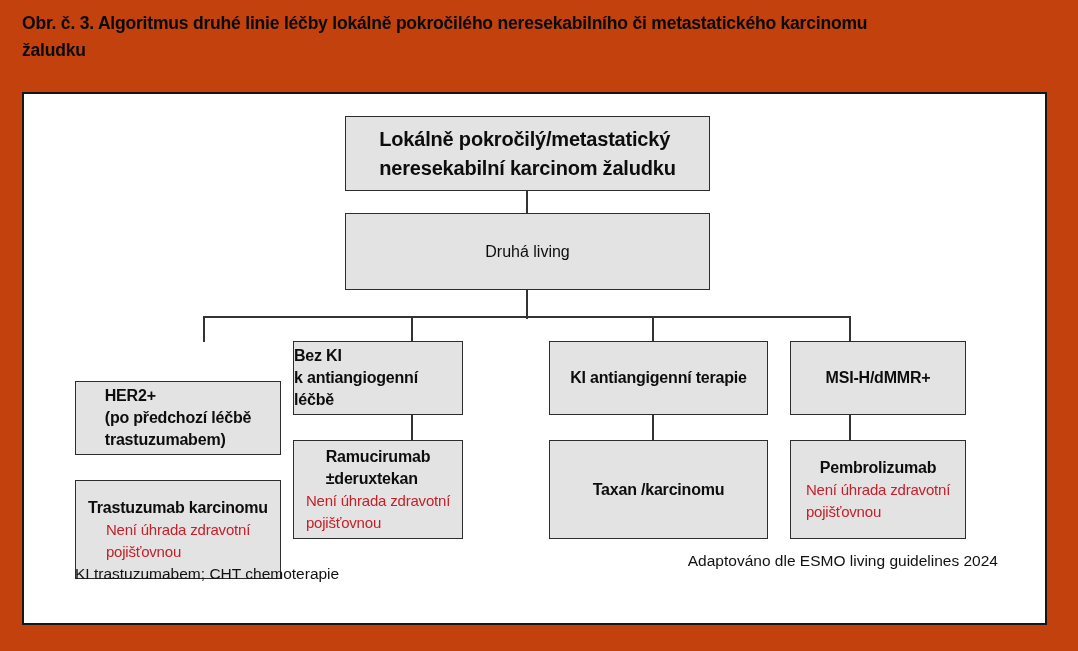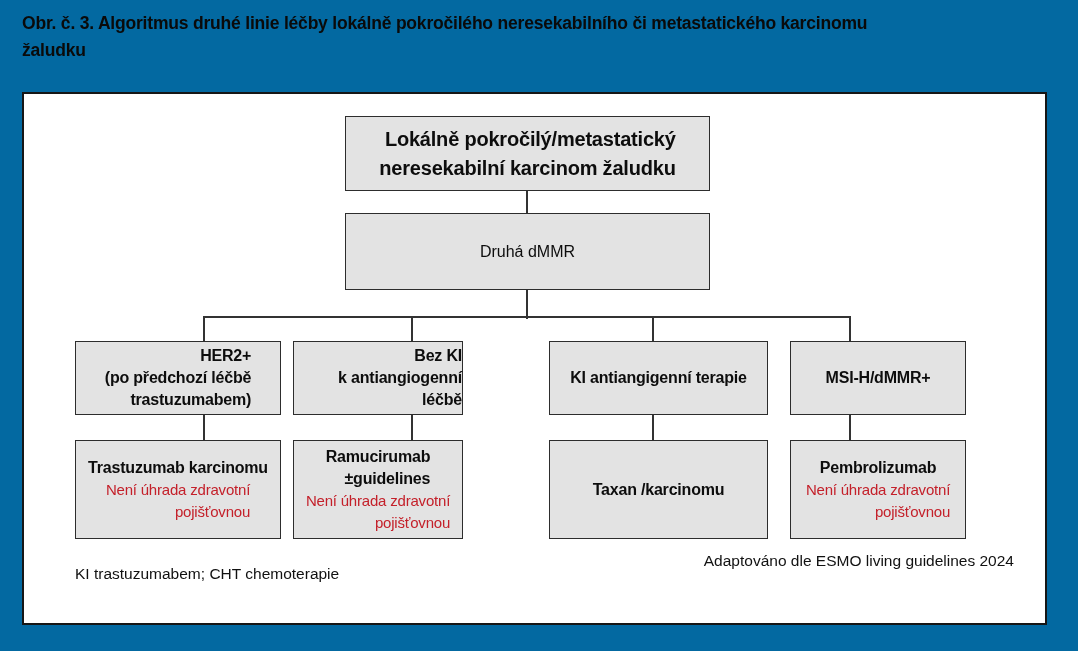--- a/index.html
+++ b/index.html
@@ -5,21 +5,21 @@
   html, body {
     margin: 0;
     padding: 0;
     background: #ffffff;
     font-family: "Liberation Sans", sans-serif;
   }
   #screen {
     position: relative;
     width: 1078px;
     height: 651px;
-    background: #0369a1;
+    background: #c2410c;
     overflow: hidden;
     color: #0d0d0d;
   }
   .figure-title {
     position: absolute;
     left: 22px;
     top: 10px;
     width: 1000px;
     font-size: 17.5px;
     font-weight: 700;
@@ -44,21 +44,21 @@
   }
   .node {
     position: absolute;
     box-sizing: border-box;
     background: #e3e3e3;
     border: 1.5px solid #2d2d2d;
     display: flex;
     flex-direction: column;
     align-items: center;
     justify-content: center;
-    text-align: right;
+    text-align: left;
     white-space: pre-line;
   }
   .node-root {
     left: 345px; top: 116px; width: 365px; height: 75px;
     font-size: 20px; font-weight: 700; line-height: 29px;
     letter-spacing: -0.2px;
   }
   .node-stage {
     left: 345px; top: 213px; width: 365px; height: 77px;
     font-size: 16px; font-weight: 400;
@@ -66,35 +66,35 @@
   .cond {
     top: 341px; height: 74px;
     font-size: 16px; font-weight: 700; line-height: 22px;
     letter-spacing: -0.2px;
   }
   .treat {
     top: 440px; height: 99px;
     font-size: 16px; line-height: 22px;
     letter-spacing: -0.2px;
   }
-  .col1 { left: 75px;  width: 206px; }
+  .col1 { left: 75px;  width: 206px; margin-top: 40px; }
   .col2 { left: 293px; width: 170px; }
   .col3 { left: 549px; width: 219px; }
   .col4 { left: 790px; width: 176px; }
   .drug { font-weight: 700; }
   .note { font-weight: 400; font-size: 15px; color: #c4202a; }
   .footnote {
     position: absolute;
     left: 75px; top: 565px;
     font-size: 15.5px;
     color: #111111;
   }
   .credit {
     position: absolute;
-    right: 64px; top: 552px;
+    right: 80px; top: 552px;
     font-size: 15.5px;
     color: #111111;
   }
 </style>
 </head>
 <body>
 
 <div id="screen">
 
   <div class="figure-title">Obr. č. 3. Algoritmus druhé linie léčby lokálně pokročilého neresekabilního či metastatického karcinomu
@@ -112,39 +112,39 @@
   <div class="conn" style="left:849px; top:317px; width:2px; height:25px;"></div>
 
   <div class="conn" style="left:203px; top:414px; width:2px; height:27px;"></div>
   <div class="conn" style="left:411px; top:414px; width:2px; height:27px;"></div>
   <div class="conn" style="left:652px; top:414px; width:2px; height:27px;"></div>
   <div class="conn" style="left:849px; top:414px; width:2px; height:27px;"></div>
 
   <div class="node node-root">Lokálně pokročilý/metastatický
 neresekabilní karcinom žaludku</div>
 
-  <div class="node node-stage">Druhá dMMR</div>
+  <div class="node node-stage">Druhá living</div>
 
   <div class="node cond col1">HER2+
 (po předchozí léčbě
 trastuzumabem)</div>
   <div class="node cond col2">Bez KI
 k antiangiogenní léčbě</div>
   <div class="node cond col3">KI antiangigenní terapie</div>
   <div class="node cond col4">MSI-H/dMMR+</div>
 
   <div class="node treat col1">
     <span class="drug">Trastuzumab karcinomu</span>
     <span class="note">Není úhrada zdravotní
 pojišťovnou</span>
   </div>
 
   <div class="node treat col2">
     <span class="drug">Ramucirumab
-±guidelines</span>
+±deruxtekan</span>
     <span class="note">Není úhrada zdravotní
 pojišťovnou</span>
   </div>
 
   <div class="node treat col3">
     <span class="drug">Taxan /karcinomu</span>
   </div>
 
   <div class="node treat col4">
     <span class="drug">Pembrolizumab</span>

